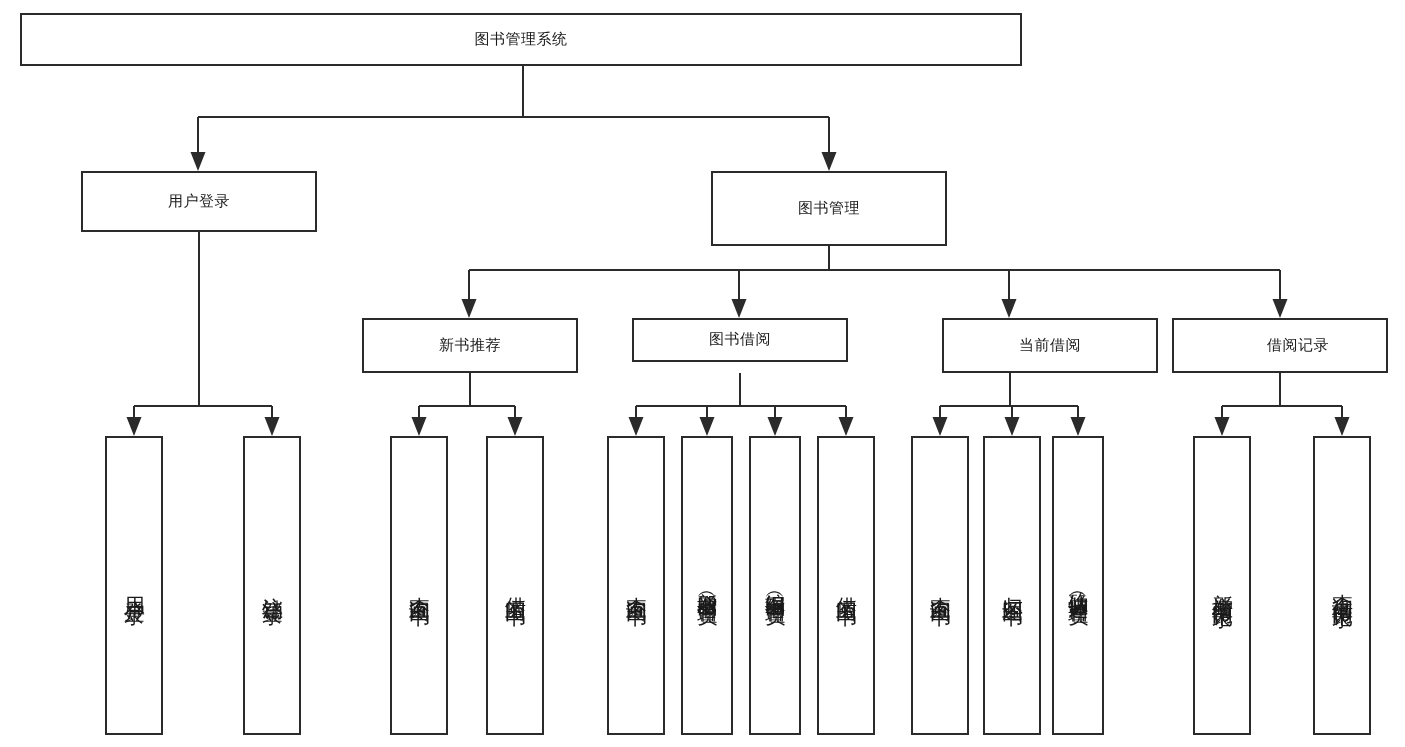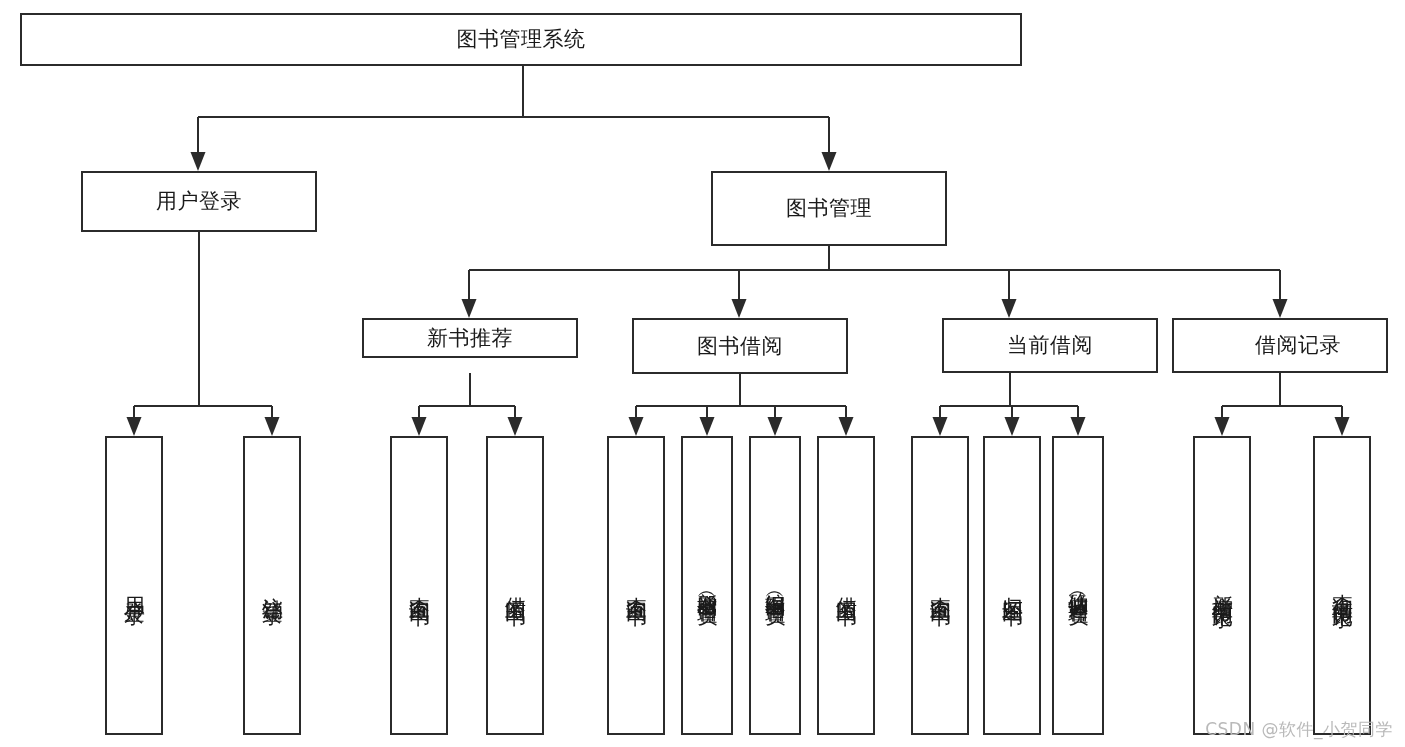--- a/index.html
+++ b/index.html
@@ -34,21 +34,21 @@
     justify-content: center;
     color: #1a1a1a;
   }
   .node-label {
     display: block;
     text-align: center;
     line-height: 1.18;
     letter-spacing: 0.5px;
   }
   .h-node .node-label {
-    font-size: 21px;
+    font-size: 15px;
     white-space: nowrap;
   }
   .v-node {
     align-items: center;
     justify-content: center;
   }
   .v-node .node-label {
     writing-mode: vertical-rl;
     text-orientation: upright;
     font-size: 21px;
@@ -130,24 +130,24 @@
   <div id="node-layer">
       <div class="node h-node" style="left: 20px; top: 13px; width: 1002px; height: 53px; border-color: rgb(43, 43, 43);">
         <span class="node-label">图书管理系统</span>
       </div>
       <div class="node h-node" style="left: 81px; top: 171px; width: 236px; height: 61px; border-color: rgb(43, 43, 43);">
         <span class="node-label">用户登录</span>
       </div>
       <div class="node h-node" style="left: 711px; top: 171px; width: 236px; height: 75px; border-color: rgb(43, 43, 43);">
         <span class="node-label">图书管理</span>
       </div>
-      <div class="node h-node" style="left: 362px; top: 318px; width: 216px; height: 40px; border-color: rgb(43, 43, 43);">
+      <div class="node h-node" style="left: 362px; top: 318px; width: 216px; height: 55px; border-color: rgb(43, 43, 43);">
         <span class="node-label">新书推荐</span>
       </div>
-      <div class="node h-node" style="left: 632px; top: 318px; width: 216px; height: 56px; border-color: rgb(43, 43, 43);">
+      <div class="node h-node" style="left: 632px; top: 318px; width: 216px; height: 44px; border-color: rgb(43, 43, 43);">
         <span class="node-label">图书借阅</span>
       </div>
       <div class="node h-node" style="left: 942px; top: 318px; width: 216px; height: 55px; border-color: rgb(43, 43, 43);">
         <span class="node-label">当前借阅</span>
       </div>
       <div class="node h-node" style="left: 1172px; top: 318px; width: 216px; height: 55px; border-color: rgb(43, 43, 43); padding-left: 36px;">
         <span class="node-label">借阅记录</span>
       </div>
       <div class="node v-node" style="left: 105px; top: 436px; width: 58px; height: 299px; border-color: rgb(43, 43, 43);">
         <span class="node-label">用户登录</span>
@@ -182,14 +182,13 @@
       <div class="node v-node narrow" style="left: 1052px; top: 436px; width: 52px; height: 299px; border-color: rgb(43, 43, 43);">
         <span class="node-label">确认归还（管理员）</span>
       </div>
       <div class="node v-node" style="left: 1193px; top: 436px; width: 58px; height: 299px; border-color: rgb(43, 43, 43);">
         <span class="node-label">新增借阅记录</span>
       </div>
       <div class="node v-node" style="left: 1313px; top: 436px; width: 58px; height: 299px; border-color: rgb(43, 43, 43);">
         <span class="node-label">查询借阅记录</span>
       </div>
     </div>
-  <div class="watermark">CSDN @软件_小贺同学</div>
 </div>
 
 </body></html>

